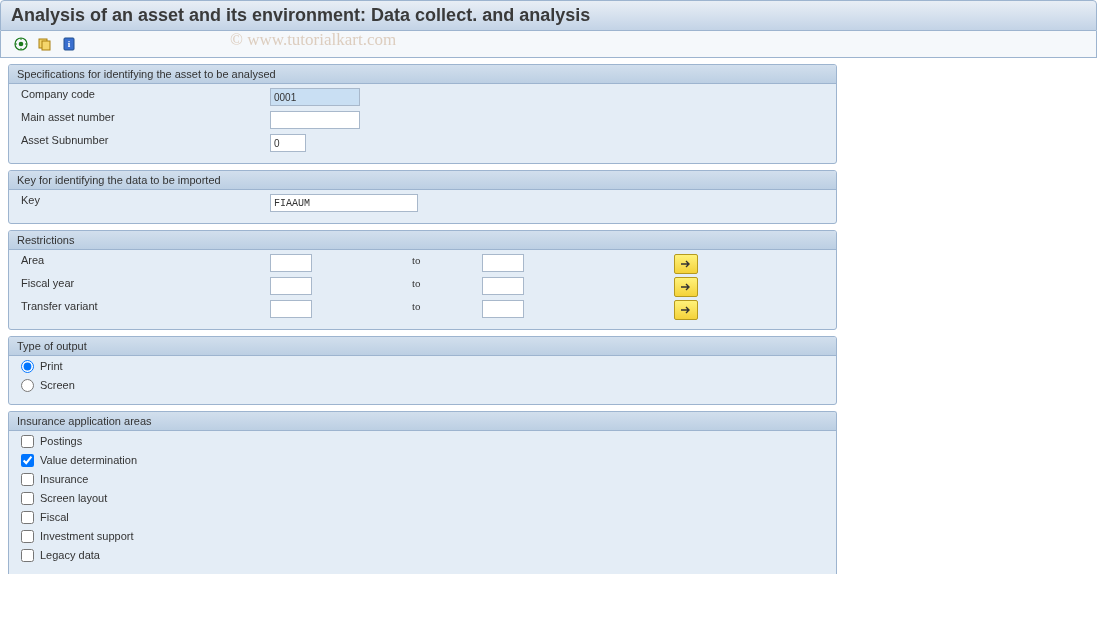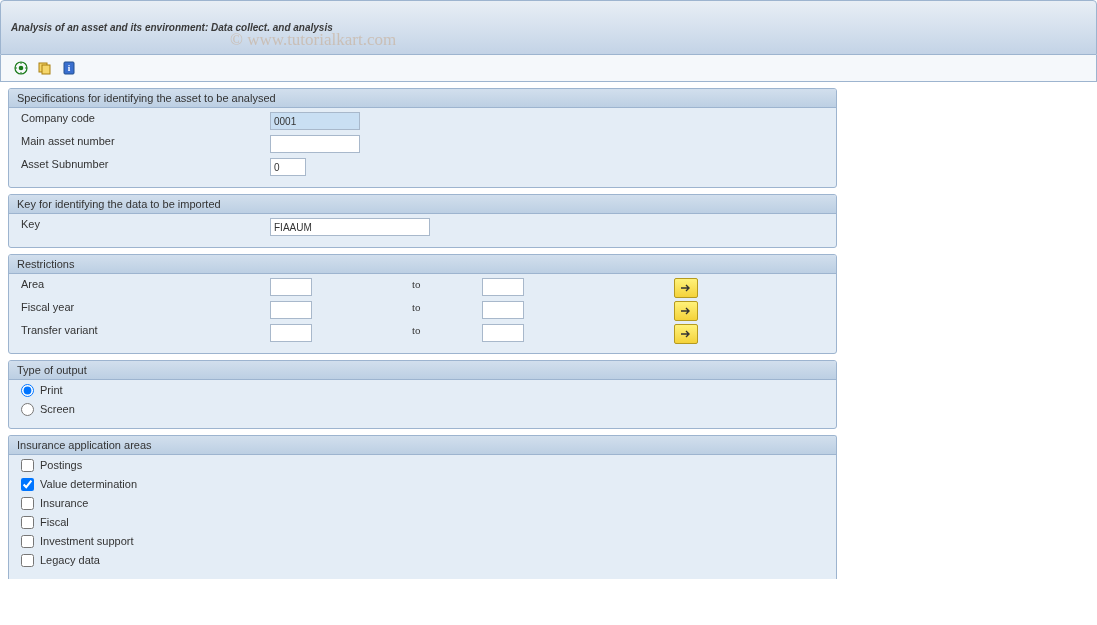--- a/index.html
+++ b/index.html
@@ -10,23 +10,22 @@
       color: #333;
       width: 1097px;
       height: 625px;
       overflow: hidden;
       position: relative;
     }
     .title-bar {
       background: linear-gradient(to bottom, #e8eef5 0%, #d6e1ee 50%, #c3d3e6 100%);
       border: 1px solid #9db4cf;
       border-radius: 4px 4px 0 0;
-      padding: 21px 10px;
-      font-size: 10px;
-      font-style: italic;
+      padding: 4px 10px;
+      font-size: 18px;
       font-weight: bold;
       color: #3a3a3a;
     }
     .toolbar {
       background: #f5f8fb;
       border: 1px solid #9db4cf;
       border-top: none;
       padding: 4px 10px;
       display: flex;
       gap: 4px;
@@ -76,21 +75,21 @@
       height: 18px;
       padding: 1px 3px;
       font-size: 10px;
       font-family: Arial;
       color: #333;
     }
     .field-input.selected {
       background: #c9dff3;
     }
     .w-small { width: 90px; }
-    .w-med { width: 160px; }
+    .w-med { width: 148px; font-family: Liberation Mono, monospace; }
     .w-tiny { width: 36px; }
     .w-tiny2 { width: 42px; }
     .to-label {
       width: 70px;
       text-align: left;
       padding-left: 0;
       margin-left: 100px;
       font-family: Liberation Serif, serif;
     }
     .range-to-input { margin-right: 80px;}
@@ -253,20 +252,24 @@
         <div class="check-row">
           <input type="checkbox" checked="" style="">
           <span>Value determination</span>
         </div>
         <div class="check-row">
           <input type="checkbox" style="">
           <span>Insurance</span>
         </div>
         <div class="check-row">
           <input type="checkbox" style="">
+          <span>Screen layout</span>
+        </div>
+        <div class="check-row">
+          <input type="checkbox" style="">
           <span>Fiscal</span>
         </div>
         <div class="check-row">
           <input type="checkbox" style="">
           <span>Investment support</span>
         </div>
         <div class="check-row">
           <input type="checkbox" style="">
           <span>Legacy data</span>
         </div>

